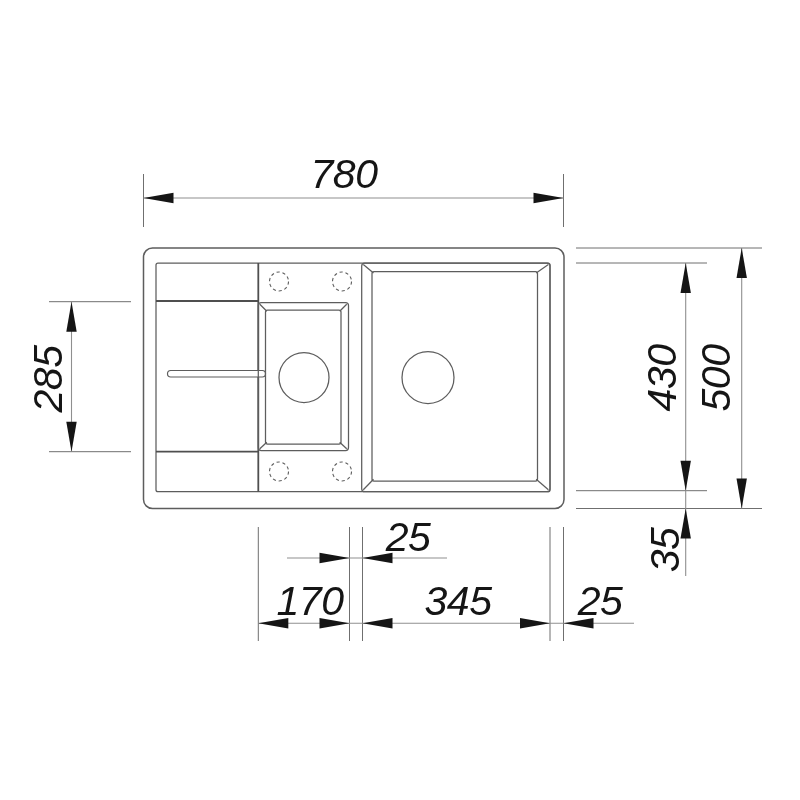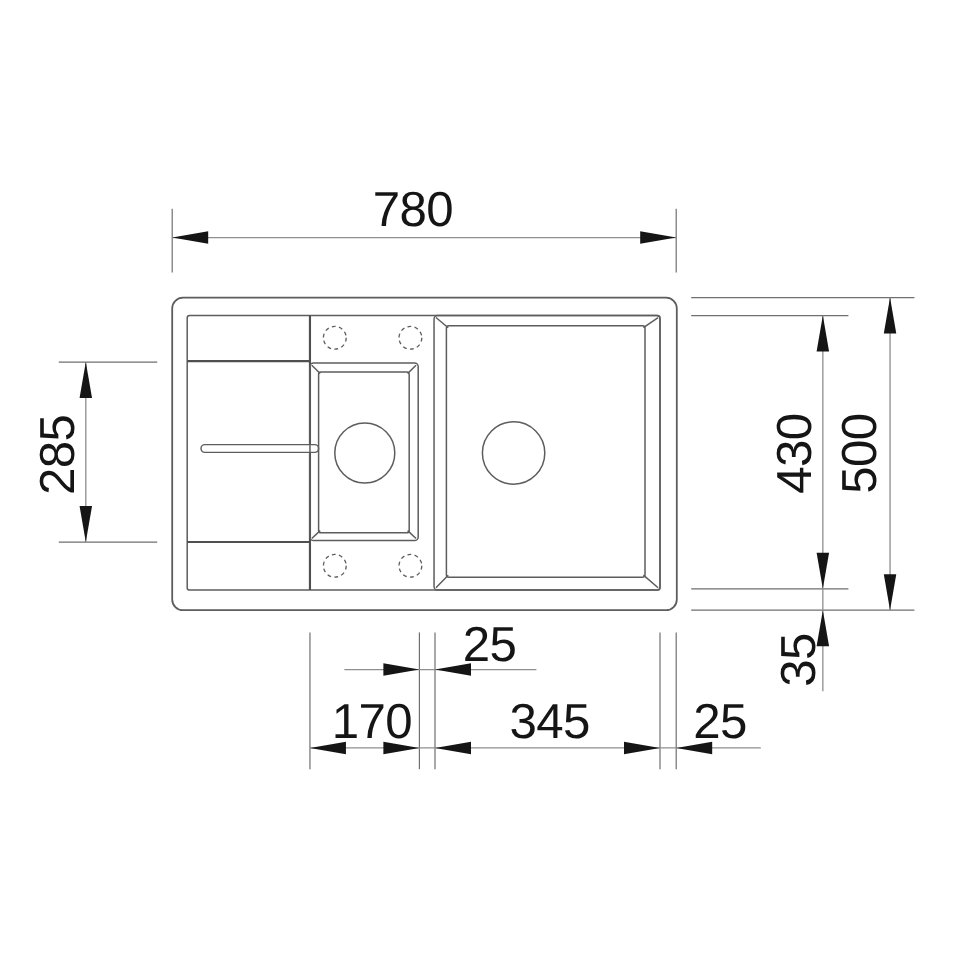--- a/index.html
+++ b/index.html
@@ -6,20 +6,21 @@
     margin: 0;
     padding: 0;
     background: #ffffff;
   }
   .stage {
     position: relative;
     width: 800px;
     height: 800px;
     background: #ffffff;
     overflow: hidden;
+    font-style: italic;
   }
   svg { display: block; }
 
   
   .sink-line {
     fill: none;
     stroke: #5d5d5d;
     stroke-width: 1.25;
   }
   .sink-line-heavy {

